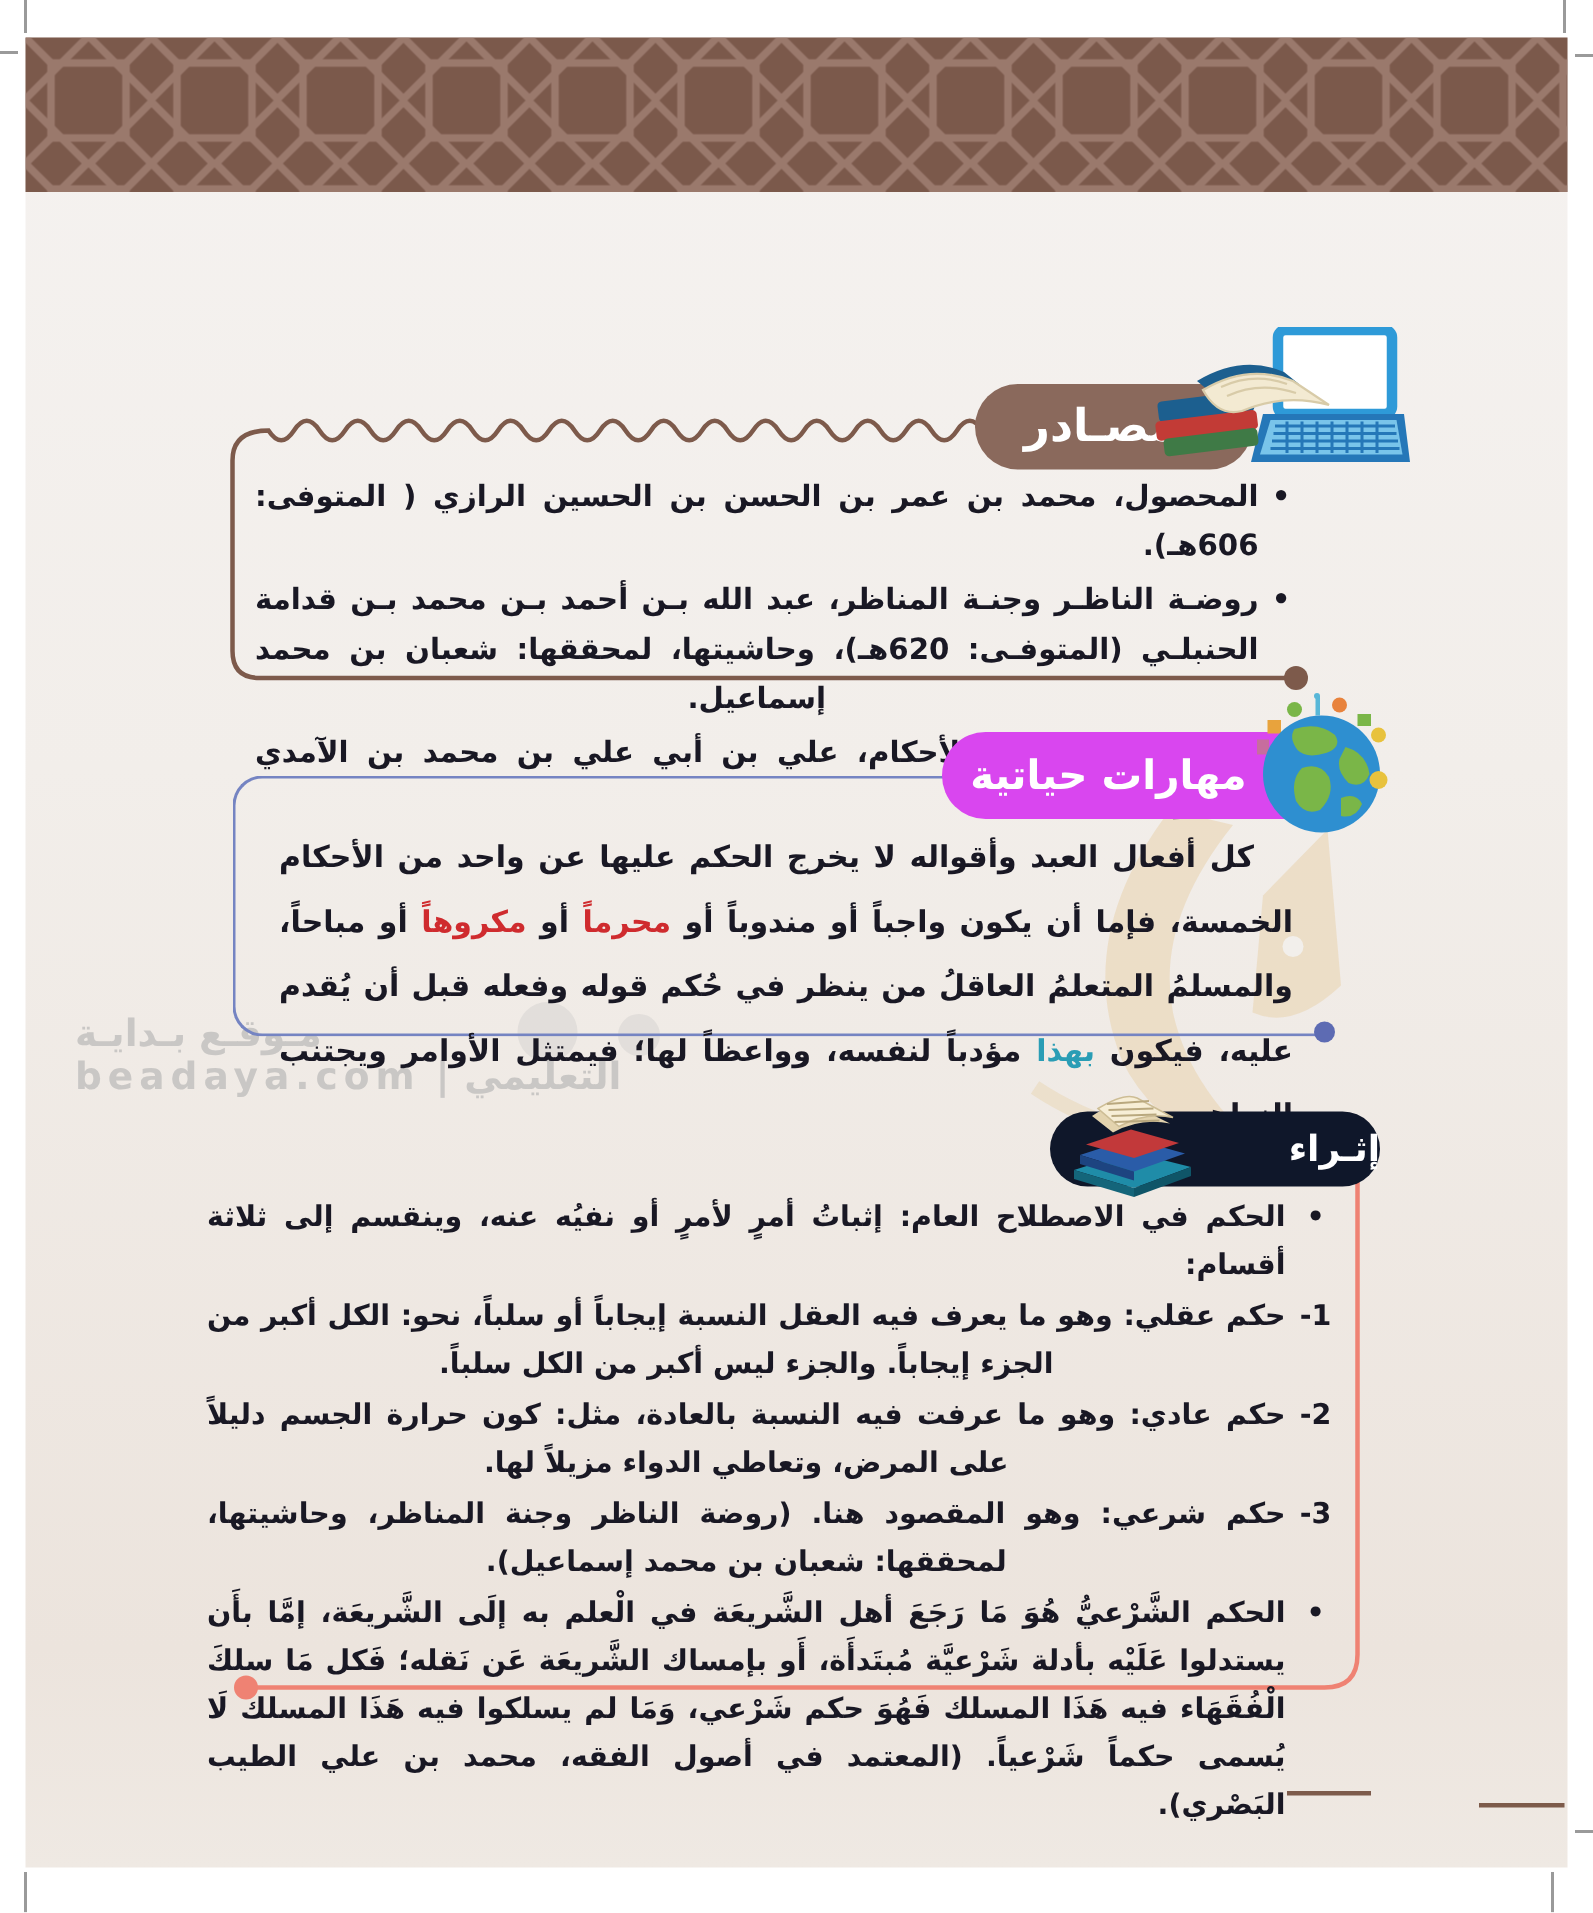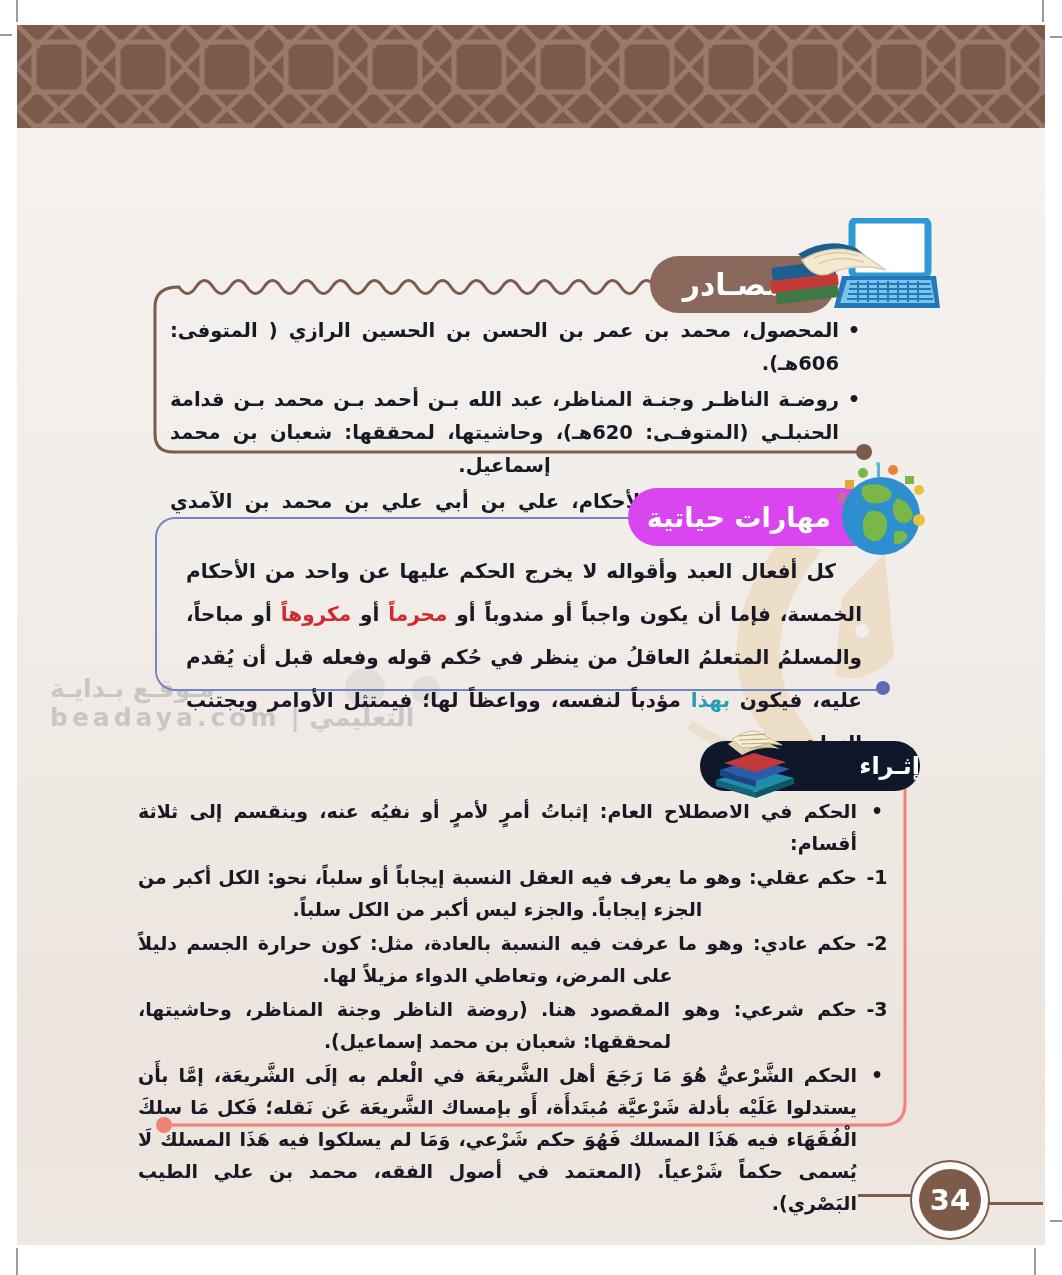--- a/index.html
+++ b/index.html
@@ -197,19 +197,14 @@
       <span class="txt center-last">حكم شرعي: وهو المقصود هنا. (روضة الناظر وجنة المناظر، وحاشيتها، لمحققها: شعبان بن محمد إسماعيل).</span>
     </div>
     <div class="enr-item">
       <span class="mk">•</span>
       <span class="txt">الحكم الشَّرْعيُّ هُوَ مَا رَجَعَ أهل الشَّريعَة في الْعلم به إلَى الشَّريعَة، إمَّا بأَن يستدلوا عَلَيْه بأدلة شَرْعيَّة مُبتَدأَة، أَو بإمساك الشَّريعَة عَن نَقله؛ فَكل مَا سلكَ الْفُقَهَاء فيه هَذَا المسلك فَهُوَ حكم شَرْعي، وَمَا لم يسلكوا فيه هَذَا المسلك لَا يُسمى حكماً شَرْعياً. (المعتمد في أصول الفقه، محمد بن علي الطيب البَصْري).</span>
     </div>
   </div>
 
   <div class="pg-line" style="left:858px;top:1194px;width:56px;"></div>
   <div class="pg-line" style="left:986px;top:1202px;width:57px;"></div>
-  <div class="pg-outer">
-    <div class="pg-inner">
-      <span>34</span>
-    </div>
-  </div>
 
 </div>
 
 </body></html>

